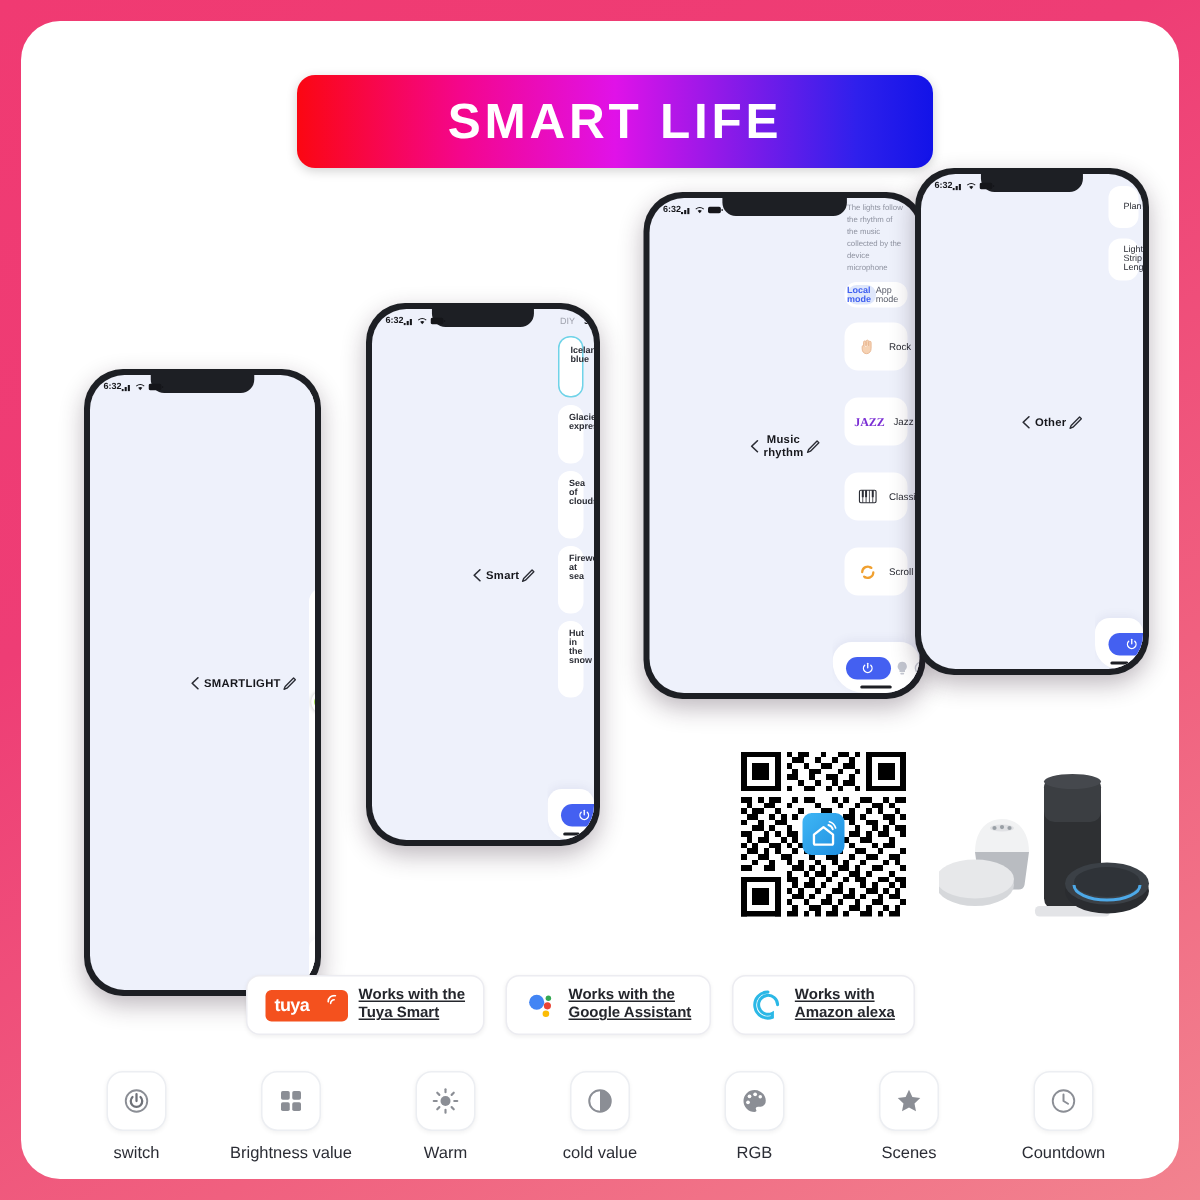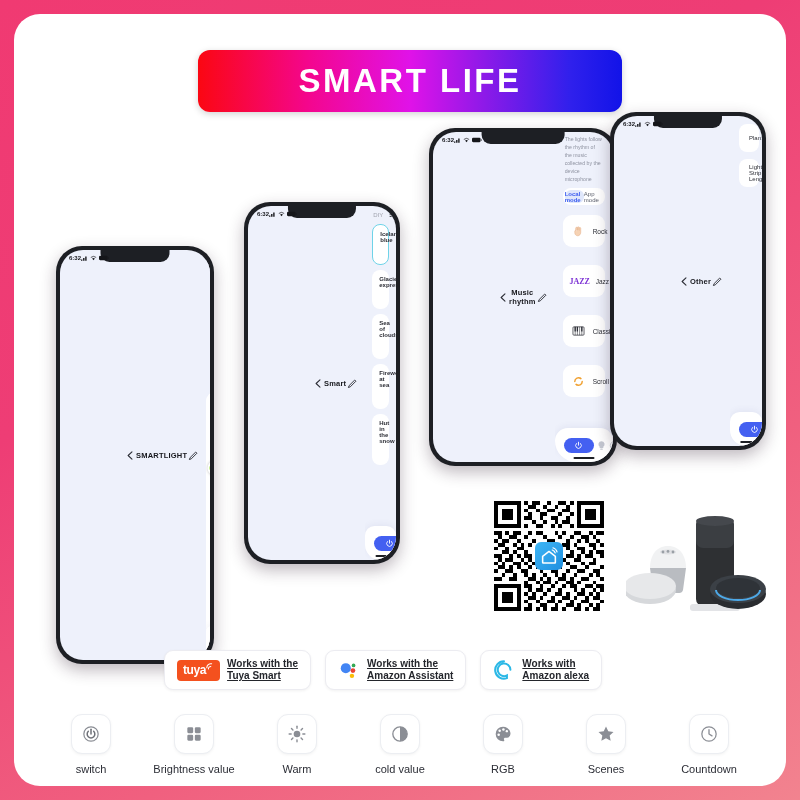--- a/index.html
+++ b/index.html
@@ -237,21 +237,21 @@
   }
   .badge {
     background: #fff; border: 1px solid #ececf1; border-radius: 9px;
     height: 40px; display: flex; align-items: center; gap: 7px;
     padding: 0 12px; box-shadow: 0 1px 3px rgba(0,0,0,.06);
   }
   .badge-text { font-size: 10px; color: #24262c; line-height: 1.25; font-weight: bold; text-decoration: underline; }
   .tuya-logo {
     background: #f4511e; border-radius: 4px; color: #fff;
     font-size: 12px; font-weight: bold; padding: 3px 6px 4px 6px;
-    letter-spacing: -.4px; display: flex; align-items: flex-start; gap: 0; justify-content: flex-end;
+    letter-spacing: -.4px; display: flex; align-items: flex-start; gap: 12px; justify-content: flex-end;
   }
 
   
   #features {
     position: absolute; left: 34px; top: 700px; right: 34px;
     display: flex; justify-content: space-between; align-items: flex-start;
   }
   .feature { width: 86px; display: flex; flex-direction: column; align-items: center; }
   .feature-ico {
     width: 40px; height: 40px; border-radius: 11px; background: #fff;
@@ -1145,21 +1145,21 @@
     </div>
     <div class="badge">
       <svg width="22" height="22" viewBox="0 0 24 24">
         <circle cx="8.5" cy="10" r="5.5" fill="#4285f4"></circle>
         <circle cx="17" cy="7" r="2" fill="#34a853"></circle>
         <circle cx="16.3" cy="12.6" r="2.6" fill="#ea4335"></circle>
         <circle cx="15.2" cy="18.4" r="2.4" fill="#fbbc05"></circle>
       </svg>
       <span class="badge-text">
         <span>Works  with the</span><br>
-        <span>Amazon Assistant</span>
+        <span>Google Assistant</span>
       </span>
     </div>
     <div class="badge">
       <svg width="22" height="22" viewBox="0 0 24 24">
         <path d="M12 2.5a9.5 9.5 0 103.2 18.4V18a6.9 6.9 0 113.8-6.2" fill="none" stroke="#2bb8e6" stroke-width="2.2" stroke-linecap="round"></path>
       </svg>
       <span class="badge-text">
         <span>Works with</span><br>
         <span>Amazon alexa</span>
       </span>

